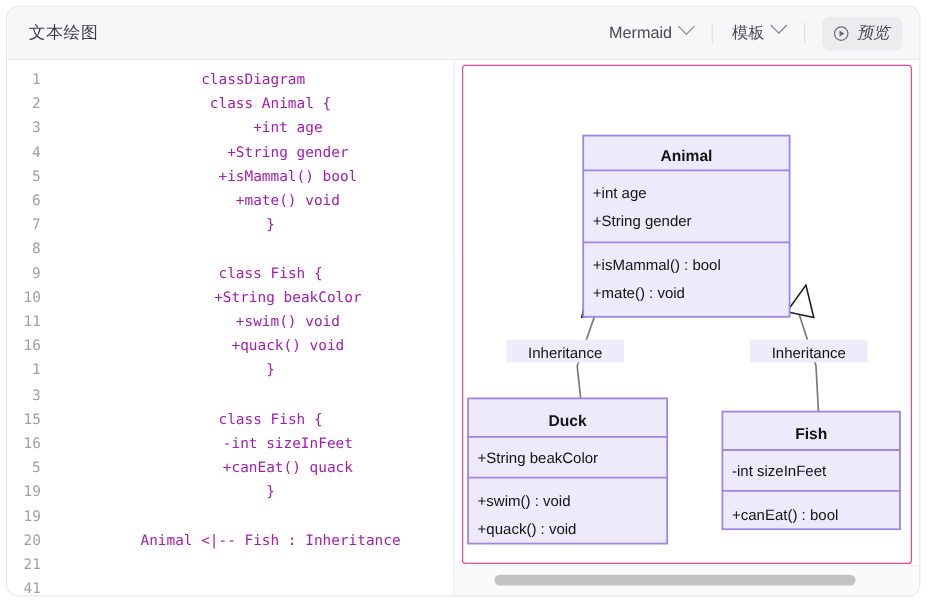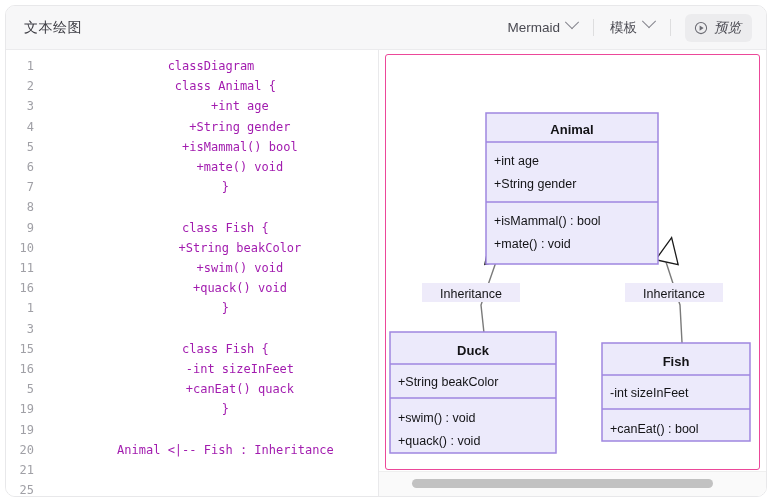--- a/index.html
+++ b/index.html
@@ -244,21 +244,21 @@
           <div>16</div>
           <div>1</div>
           <div>3</div>
           <div>15</div>
           <div>16</div>
           <div>5</div>
           <div>19</div>
           <div>19</div>
           <div>20</div>
           <div>21</div>
-          <div>25</div>
+          <div>41</div>
         </div>
         <div class="code">
           <div>classDiagram</div>
           <div>    class Animal {</div>
           <div>        +int age</div>
           <div>        +String gender</div>
           <div>        +isMammal() bool</div>
           <div>        +mate() void</div>
           <div>    }</div>
           <div>&nbsp;</div>

